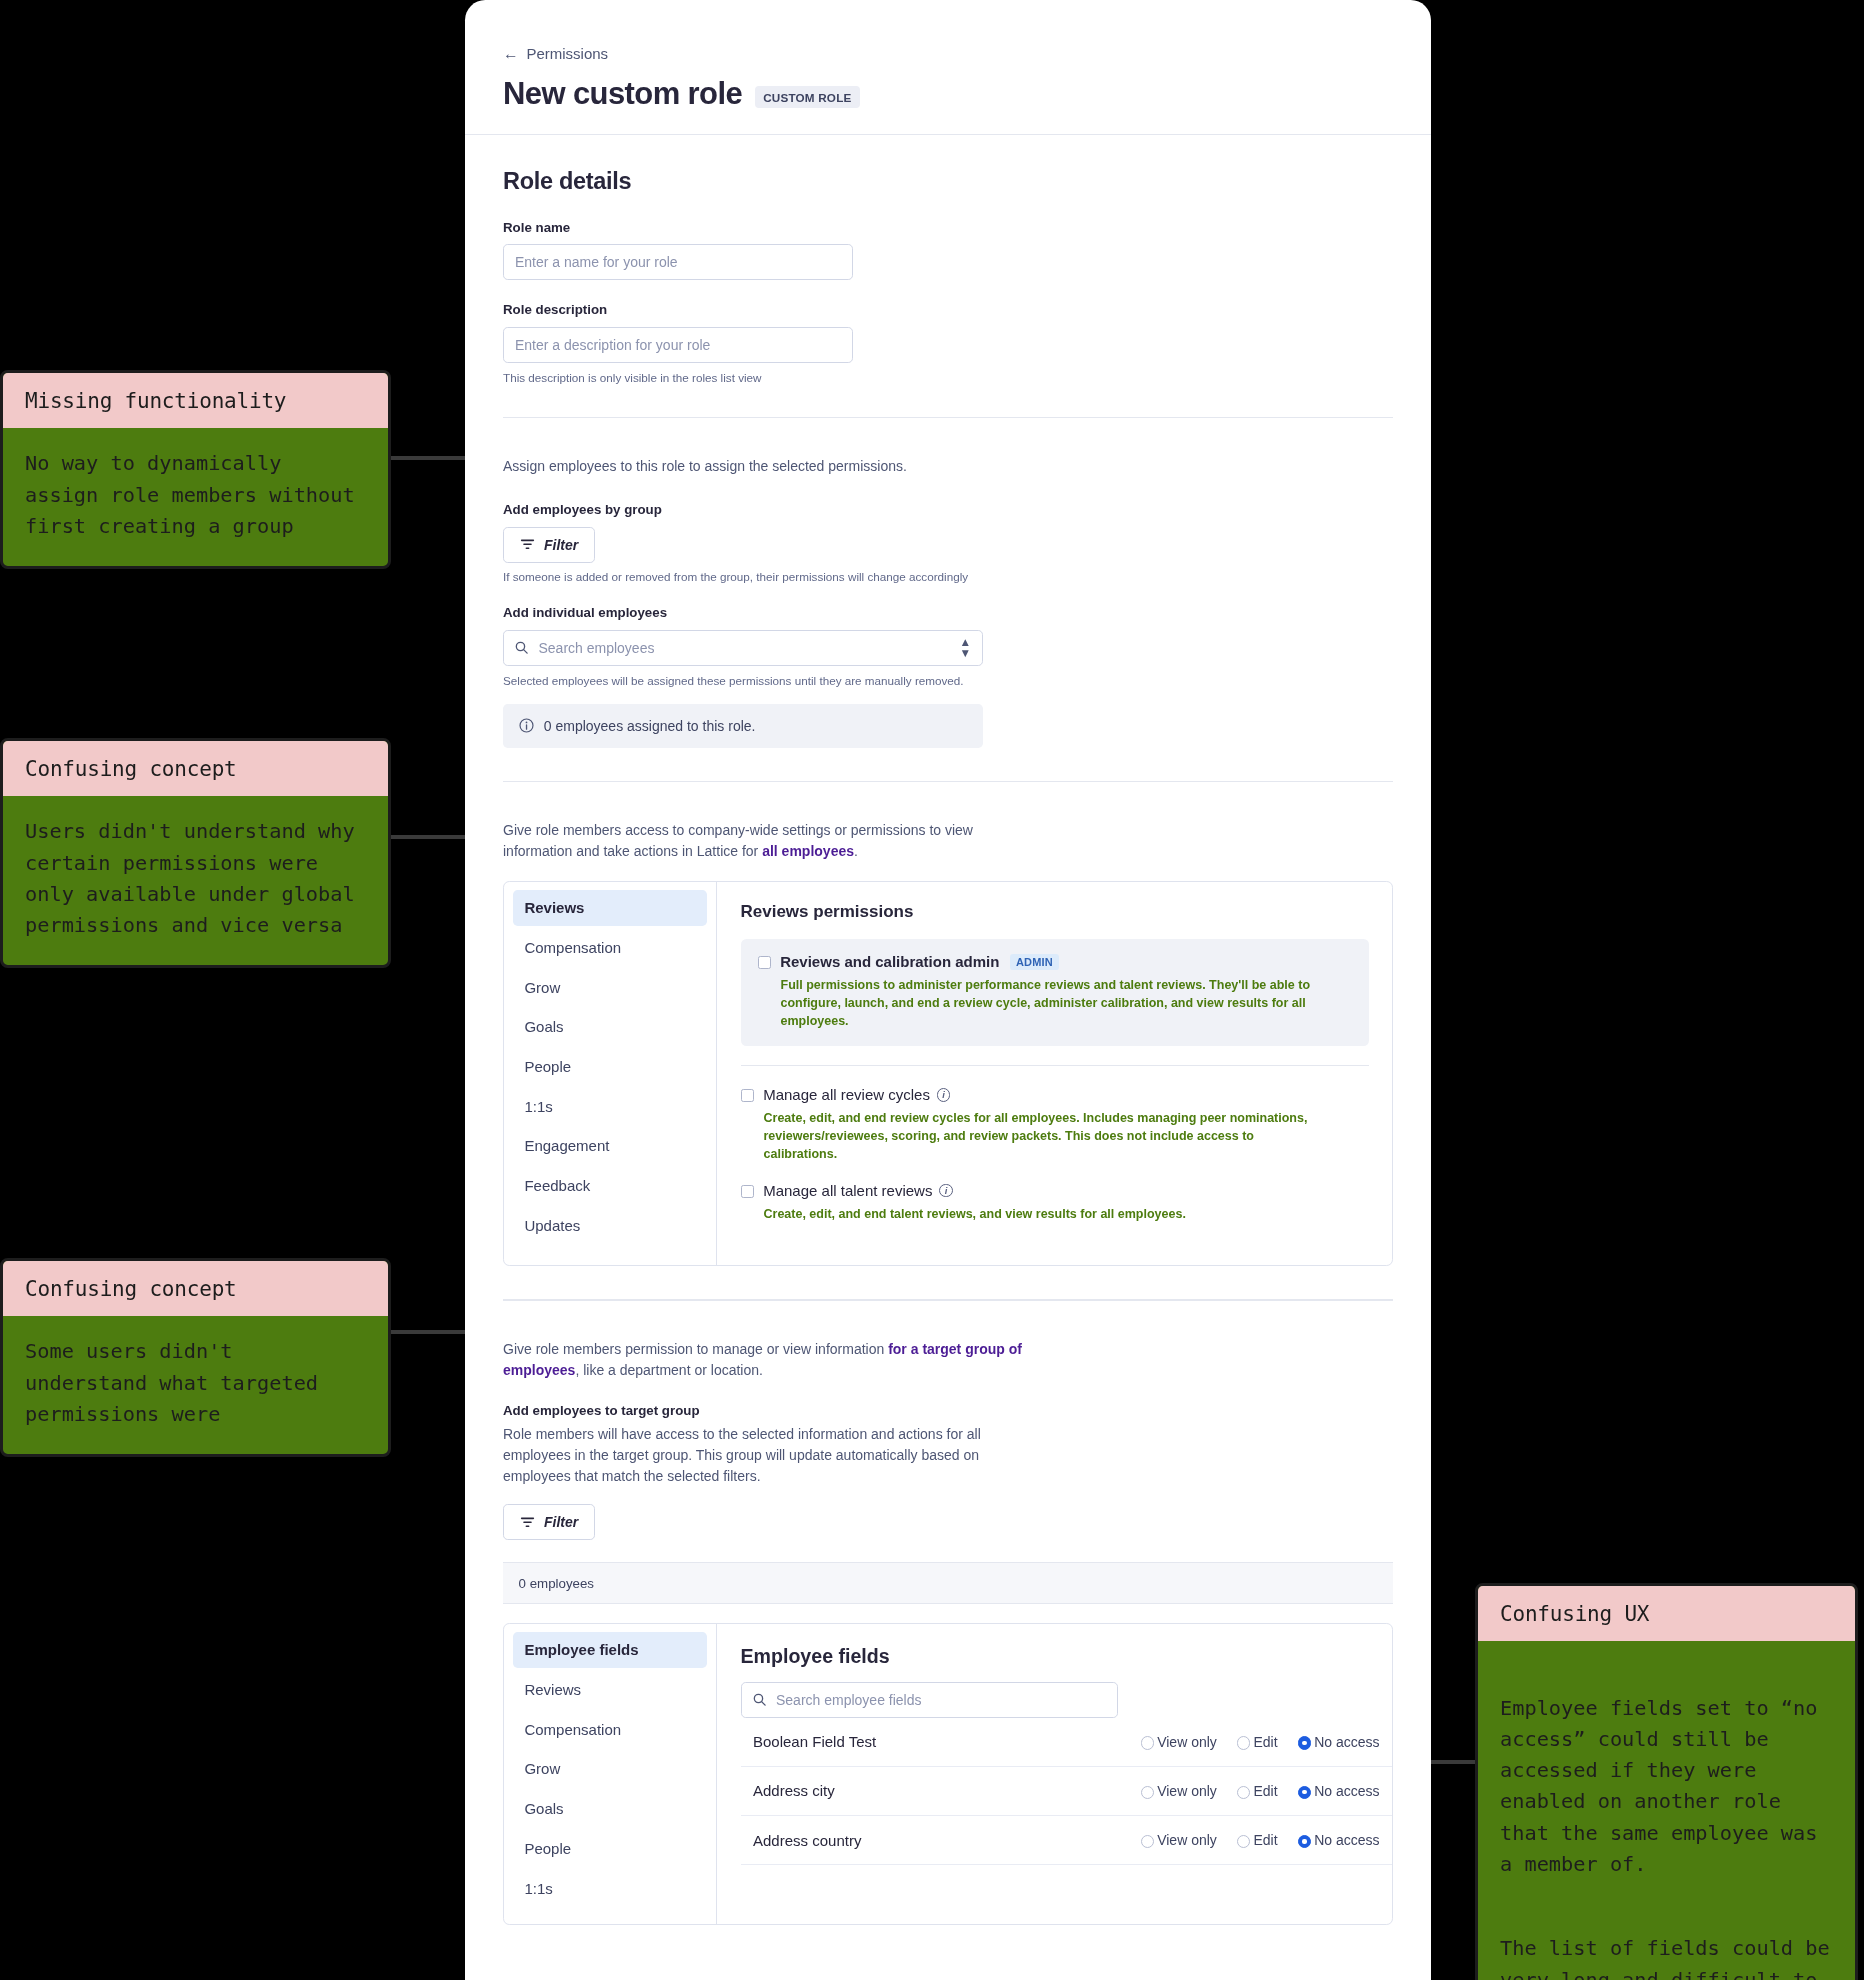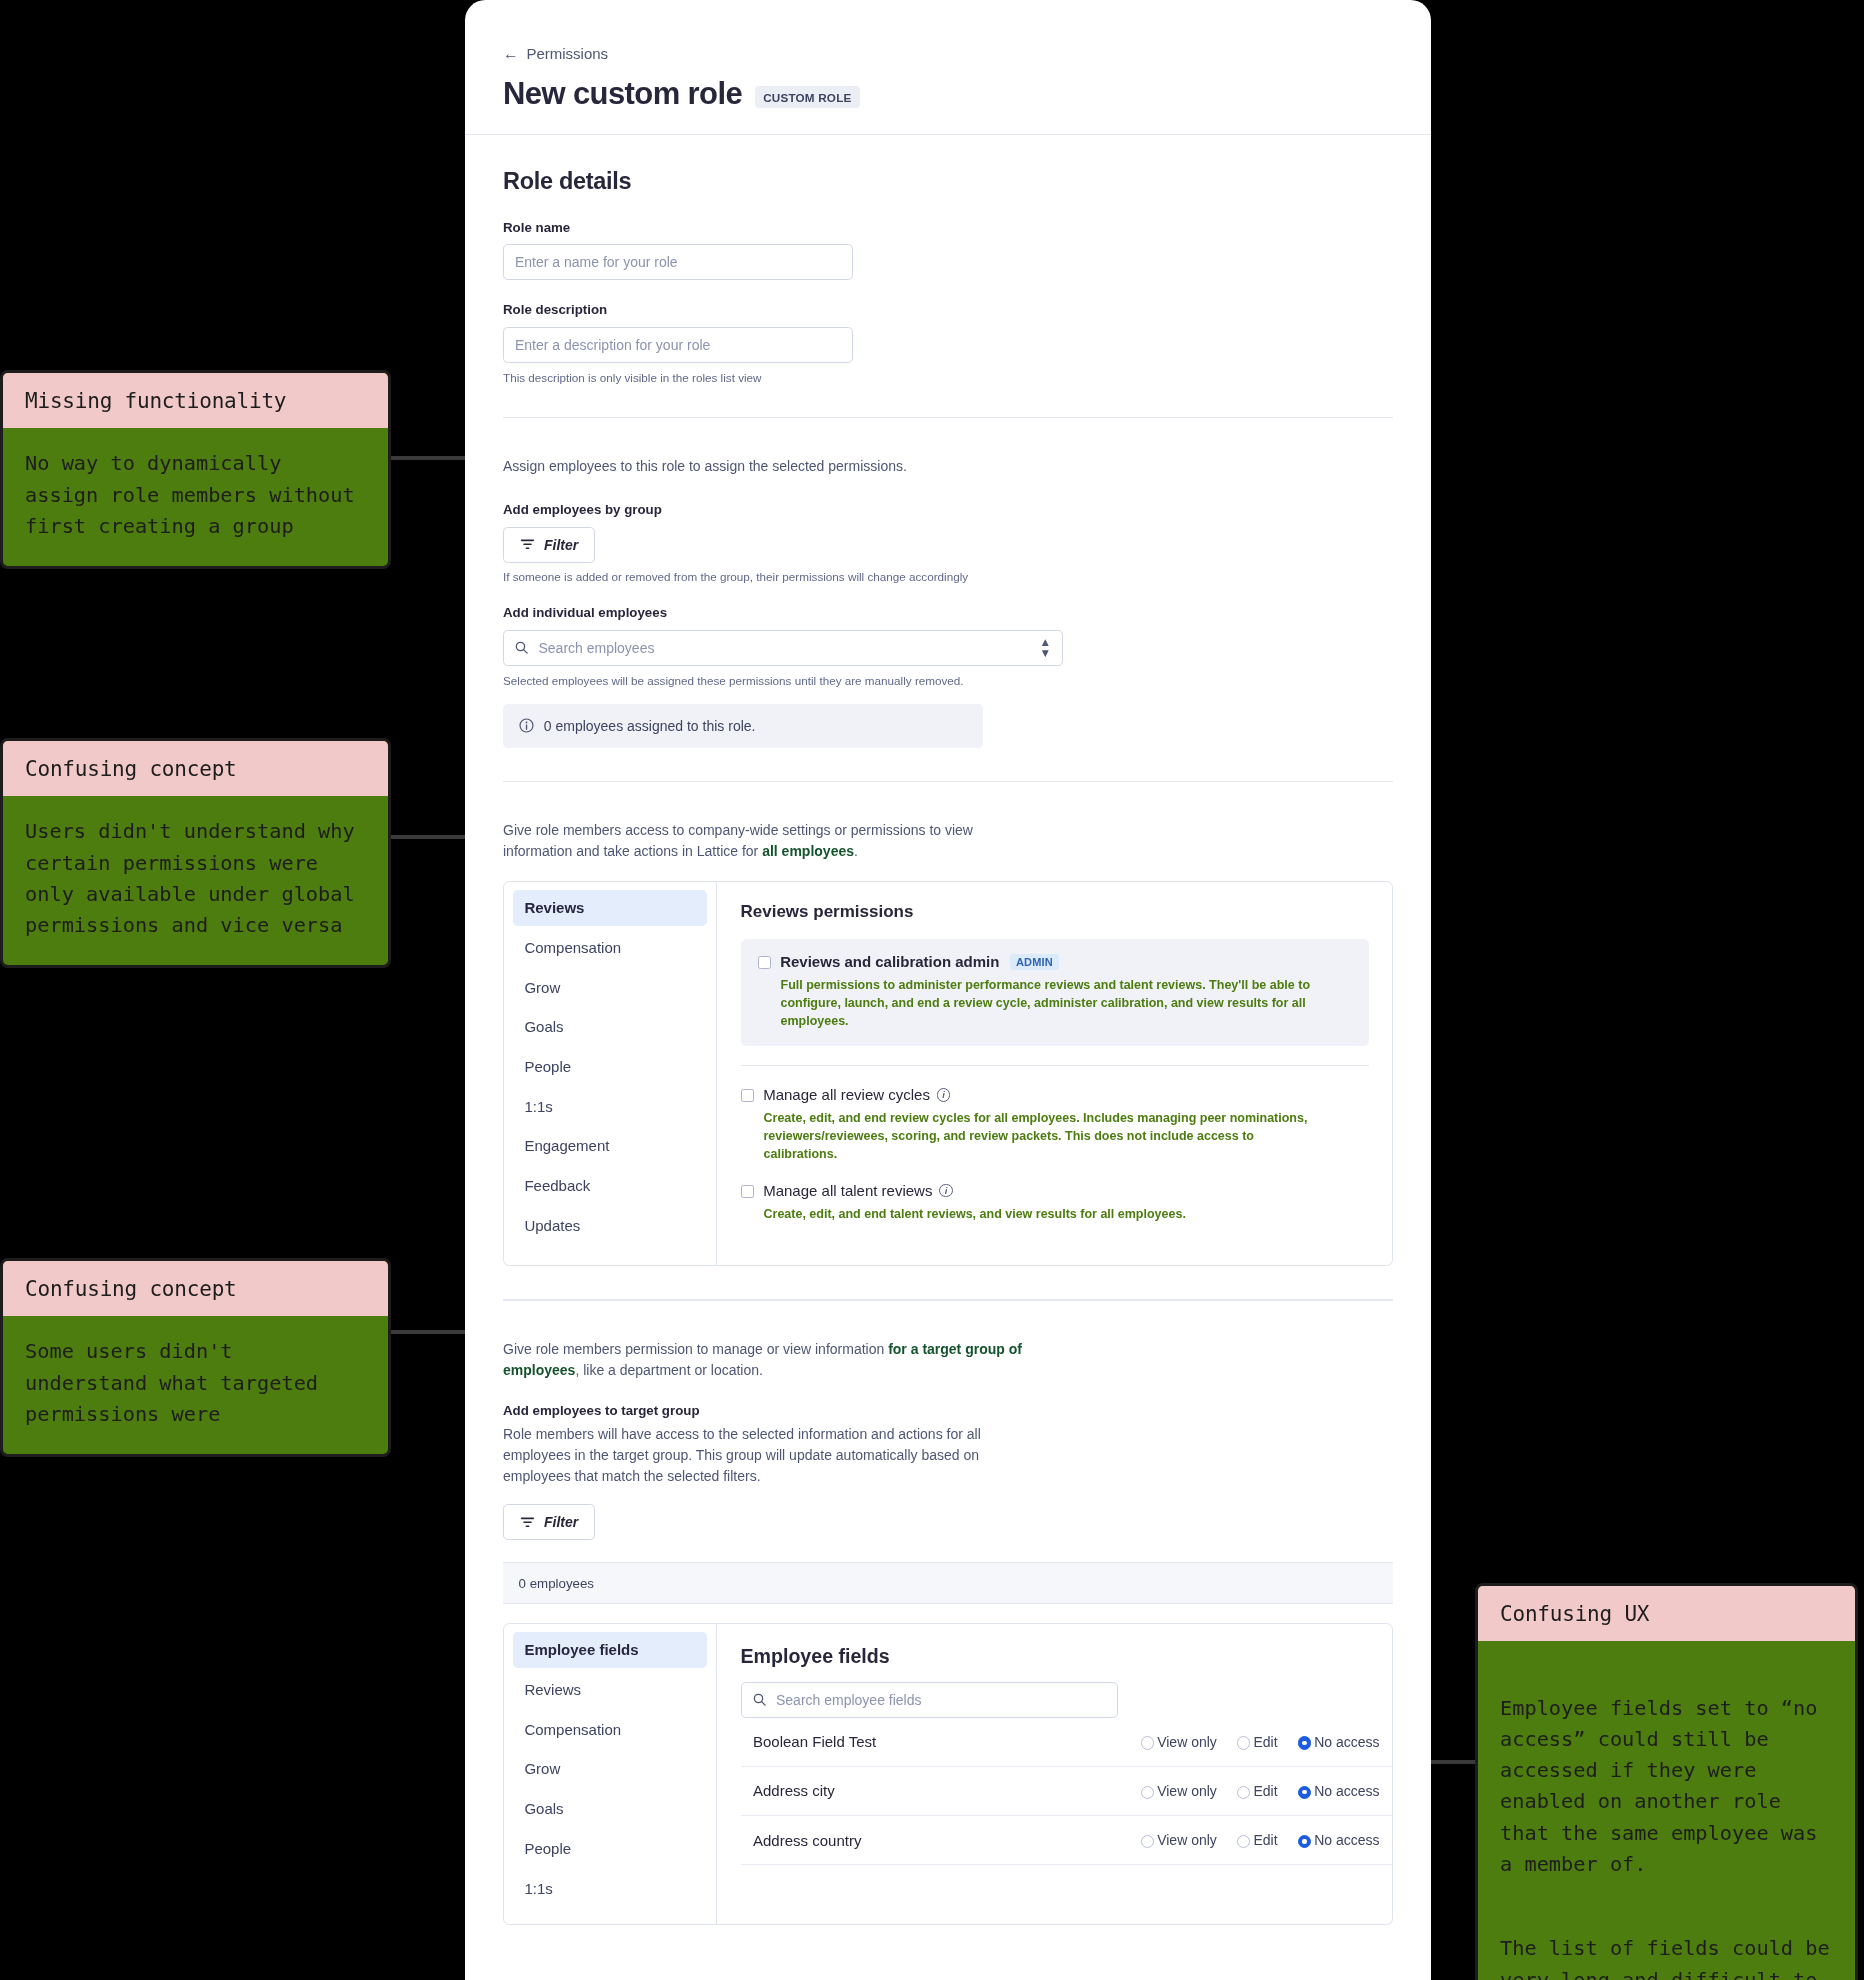--- a/index.html
+++ b/index.html
@@ -88,21 +88,21 @@
   .content { padding: 0 38px; }
 
   .section-title {
     font-size: 23.5px; font-weight: 700; color: #28263b;
     letter-spacing: -0.3px;
   }
   .section-sub {
     font-size: 14px; color: #4e5674; line-height: 1.5;
     margin-top: 7px; max-width: 540px;
   }
-  .section-sub b { color: #14532d; font-weight: 700; }
+  .section-sub b { color: #4c1d95; font-weight: 700; }
 
   .field-label {
     font-size: 13.3px; font-weight: 700; color: #28263b;
   }
   .helper {
     font-size: 11.7px; color: #61698a; margin-top: 7.8px;
   }
   .textinput {
     margin-top: 9.4px;
     width: 350px; height: 36px;
@@ -119,21 +119,21 @@
     height: 36px; padding: 0 15.6px;
     border: 1.2px solid #d2d7e6; border-radius: 4.7px;
     font-size: 14px; font-weight: 600; color: #28263b;
     background: #fff;
     font-style: italic;
   }
   .filter-icon { display: block; }
 
   .searchbox {
     margin-top: 9.4px;
-    width: 560px; height: 36px;
+    width: 480px; height: 36px;
     border: 1.2px solid #d2d7e6; border-radius: 4.7px;
     display: flex; align-items: center; gap: 10.2px;
     padding: 0 11px;
     font-size: 14px; color: #8c93ae;
     background: #fff;
     position: relative;
   }
   .searchbox .stepper {
     position: absolute; right: 11px;
     font-size: 11.7px; color: #4e5674; line-height: 0.9;

